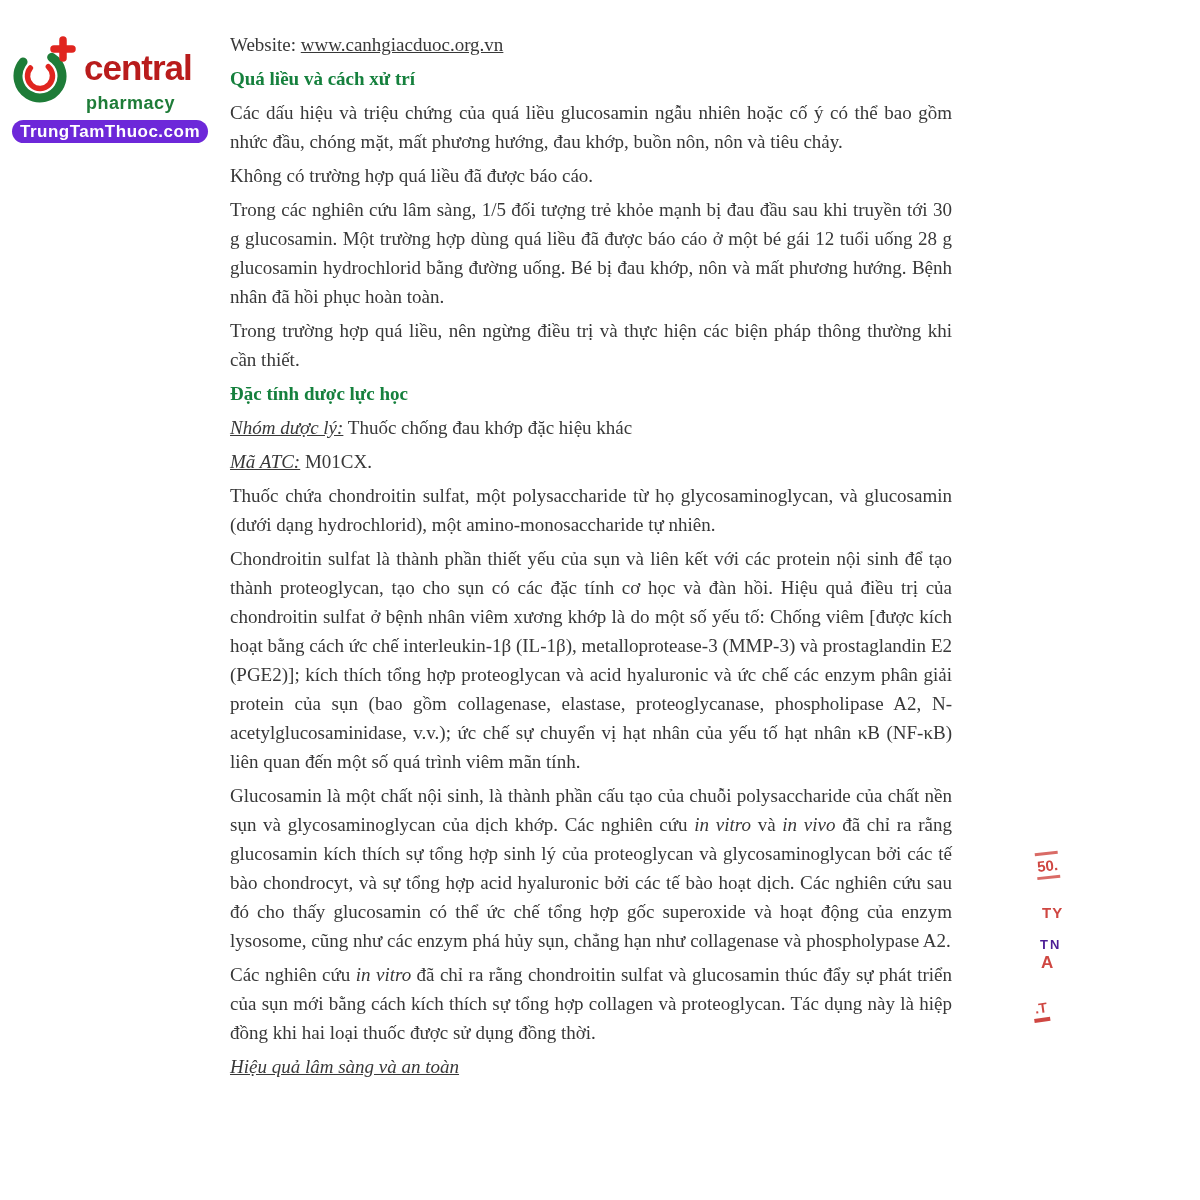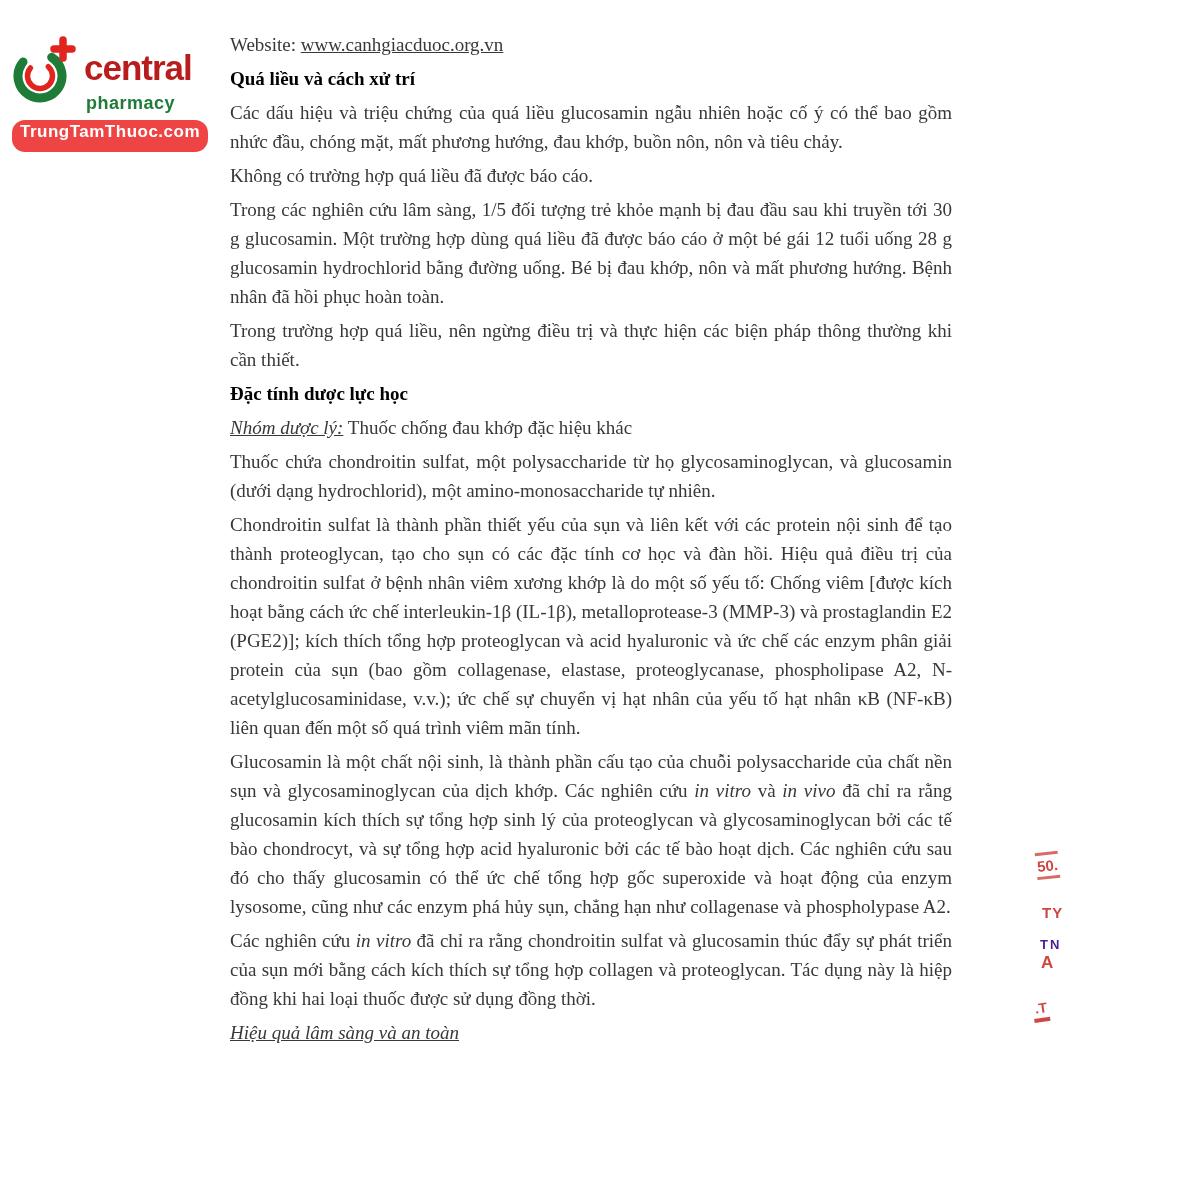--- a/index.html
+++ b/index.html
@@ -21,32 +21,32 @@
   .logo-text { margin-left:6px; padding-top:14px; }
   .logo-brand {
     color:#b91c1c; font-weight:bold; font-size:35px; line-height:1;
     letter-spacing:-1px;
   }
   .logo-tagline {
     color:#1e7c38; font-weight:bold; font-size:18px; line-height:1;
     margin-top:9px; margin-left:2px; letter-spacing:0.5px;
   }
   .logo-pill {
-    margin-top:8px; width:196px; background:#ef4444; color:#ffffff;
+    margin-top:8px; width:196px; background:#6d28d9; color:#ffffff;
     border-radius:13px; text-align:center; font-weight:bold; font-size:17px;
-    padding:2px 0 10px 0; letter-spacing:0.5px;
+    padding:2px 0 1px 0; letter-spacing:0.5px;
   }
 
   
   .doc {
     position:absolute; left:230px; top:30px; width:722px;
     font-size:19px; color:#383838; text-align:justify; line-height:29px;
   }
   .doc p { margin:0 0 5px 0; }
-  .doc .heading { font-weight:bold; color:#000000; text-align:left; }
+  .doc .heading { font-weight:bold; color:#15803d; text-align:left; }
   .url { text-decoration:underline; }
   .lbl { font-style:italic; text-decoration:underline; }
   .ital { font-style:italic; }
   .h-underline { font-style:italic; text-decoration:underline; text-align:left; }
 
   
   .stamp {
     position:absolute; color:#cf4742; font-family:"Liberation Sans", sans-serif;
     font-weight:bold; line-height:1;
   }
@@ -92,20 +92,21 @@
 
   <p>Trong các nghiên cứu lâm sàng, 1/5 đối tượng trẻ khỏe mạnh bị đau đầu sau khi truyền tới 30 g glucosamin. Một trường hợp dùng quá liều đã được báo cáo ở một bé gái 12 tuổi uống 28 g glucosamin hydrochlorid bằng đường uống. Bé bị đau khớp, nôn và mất phương hướng. Bệnh nhân đã hồi phục hoàn toàn.</p>
 
   <p>Trong trường hợp quá liều, nên ngừng điều trị và thực hiện các biện pháp thông thường khi cần thiết.</p>
 
 
   <p class="heading">Đặc tính dược lực học</p>
 
   <p><span class="lbl">Nhóm dược lý:</span><span> Thuốc chống đau khớp đặc hiệu khác</span></p>
 
+  <p><span class="lbl">Mã ATC:</span><span> M01CX.</span></p>
 
   <p>Thuốc chứa chondroitin sulfat, một polysaccharide từ họ glycosaminoglycan, và glucosamin (dưới dạng hydrochlorid), một amino-monosaccharide tự nhiên.</p>
 
   <p>Chondroitin sulfat là thành phần thiết yếu của sụn và liên kết với các protein nội sinh để tạo thành proteoglycan, tạo cho sụn có các đặc tính cơ học và đàn hồi. Hiệu quả điều trị của chondroitin sulfat ở bệnh nhân viêm xương khớp là do một số yếu tố: Chống viêm [được kích hoạt bằng cách ức chế interleukin-1β (IL-1β), metalloprotease-3 (MMP-3) và prostaglandin E2 (PGE2)]; kích thích tổng hợp proteoglycan và acid hyaluronic và ức chế các enzym phân giải protein của sụn (bao gồm collagenase, elastase, proteoglycanase, phospholipase A2, N-acetylglucosaminidase, v.v.); ức chế sự chuyển vị hạt nhân của yếu tố hạt nhân κB (NF-κB) liên quan đến một số quá trình viêm mãn tính.</p>
 
   <p><span>Glucosamin là một chất nội sinh, là thành phần cấu tạo của chuỗi polysaccharide của chất nền sụn và glycosaminoglycan của dịch khớp. Các nghiên cứu </span><span class="ital">in vitro</span><span> và </span><span class="ital">in vivo</span><span> đã chỉ ra rằng glucosamin kích thích sự tổng hợp sinh lý của proteoglycan và glycosaminoglycan bởi các tế bào chondrocyt, và sự tổng hợp acid hyaluronic bởi các tế bào hoạt dịch. Các nghiên cứu sau đó cho thấy glucosamin có thể ức chế tổng hợp gốc superoxide và hoạt động của enzym lysosome, cũng như các enzym phá hủy sụn, chẳng hạn như collagenase và phospholypase A2.</span></p>
 
   <p><span>Các nghiên cứu </span><span class="ital">in vitro</span><span> đã chỉ ra rằng chondroitin sulfat và glucosamin thúc đẩy sự phát triển của sụn mới bằng cách kích thích sự tổng hợp collagen và proteoglycan. Tác dụng này là hiệp đồng khi hai loại thuốc được sử dụng đồng thời.</span></p>
 
   <p class="h-underline">Hiệu quả lâm sàng và an toàn</p>

